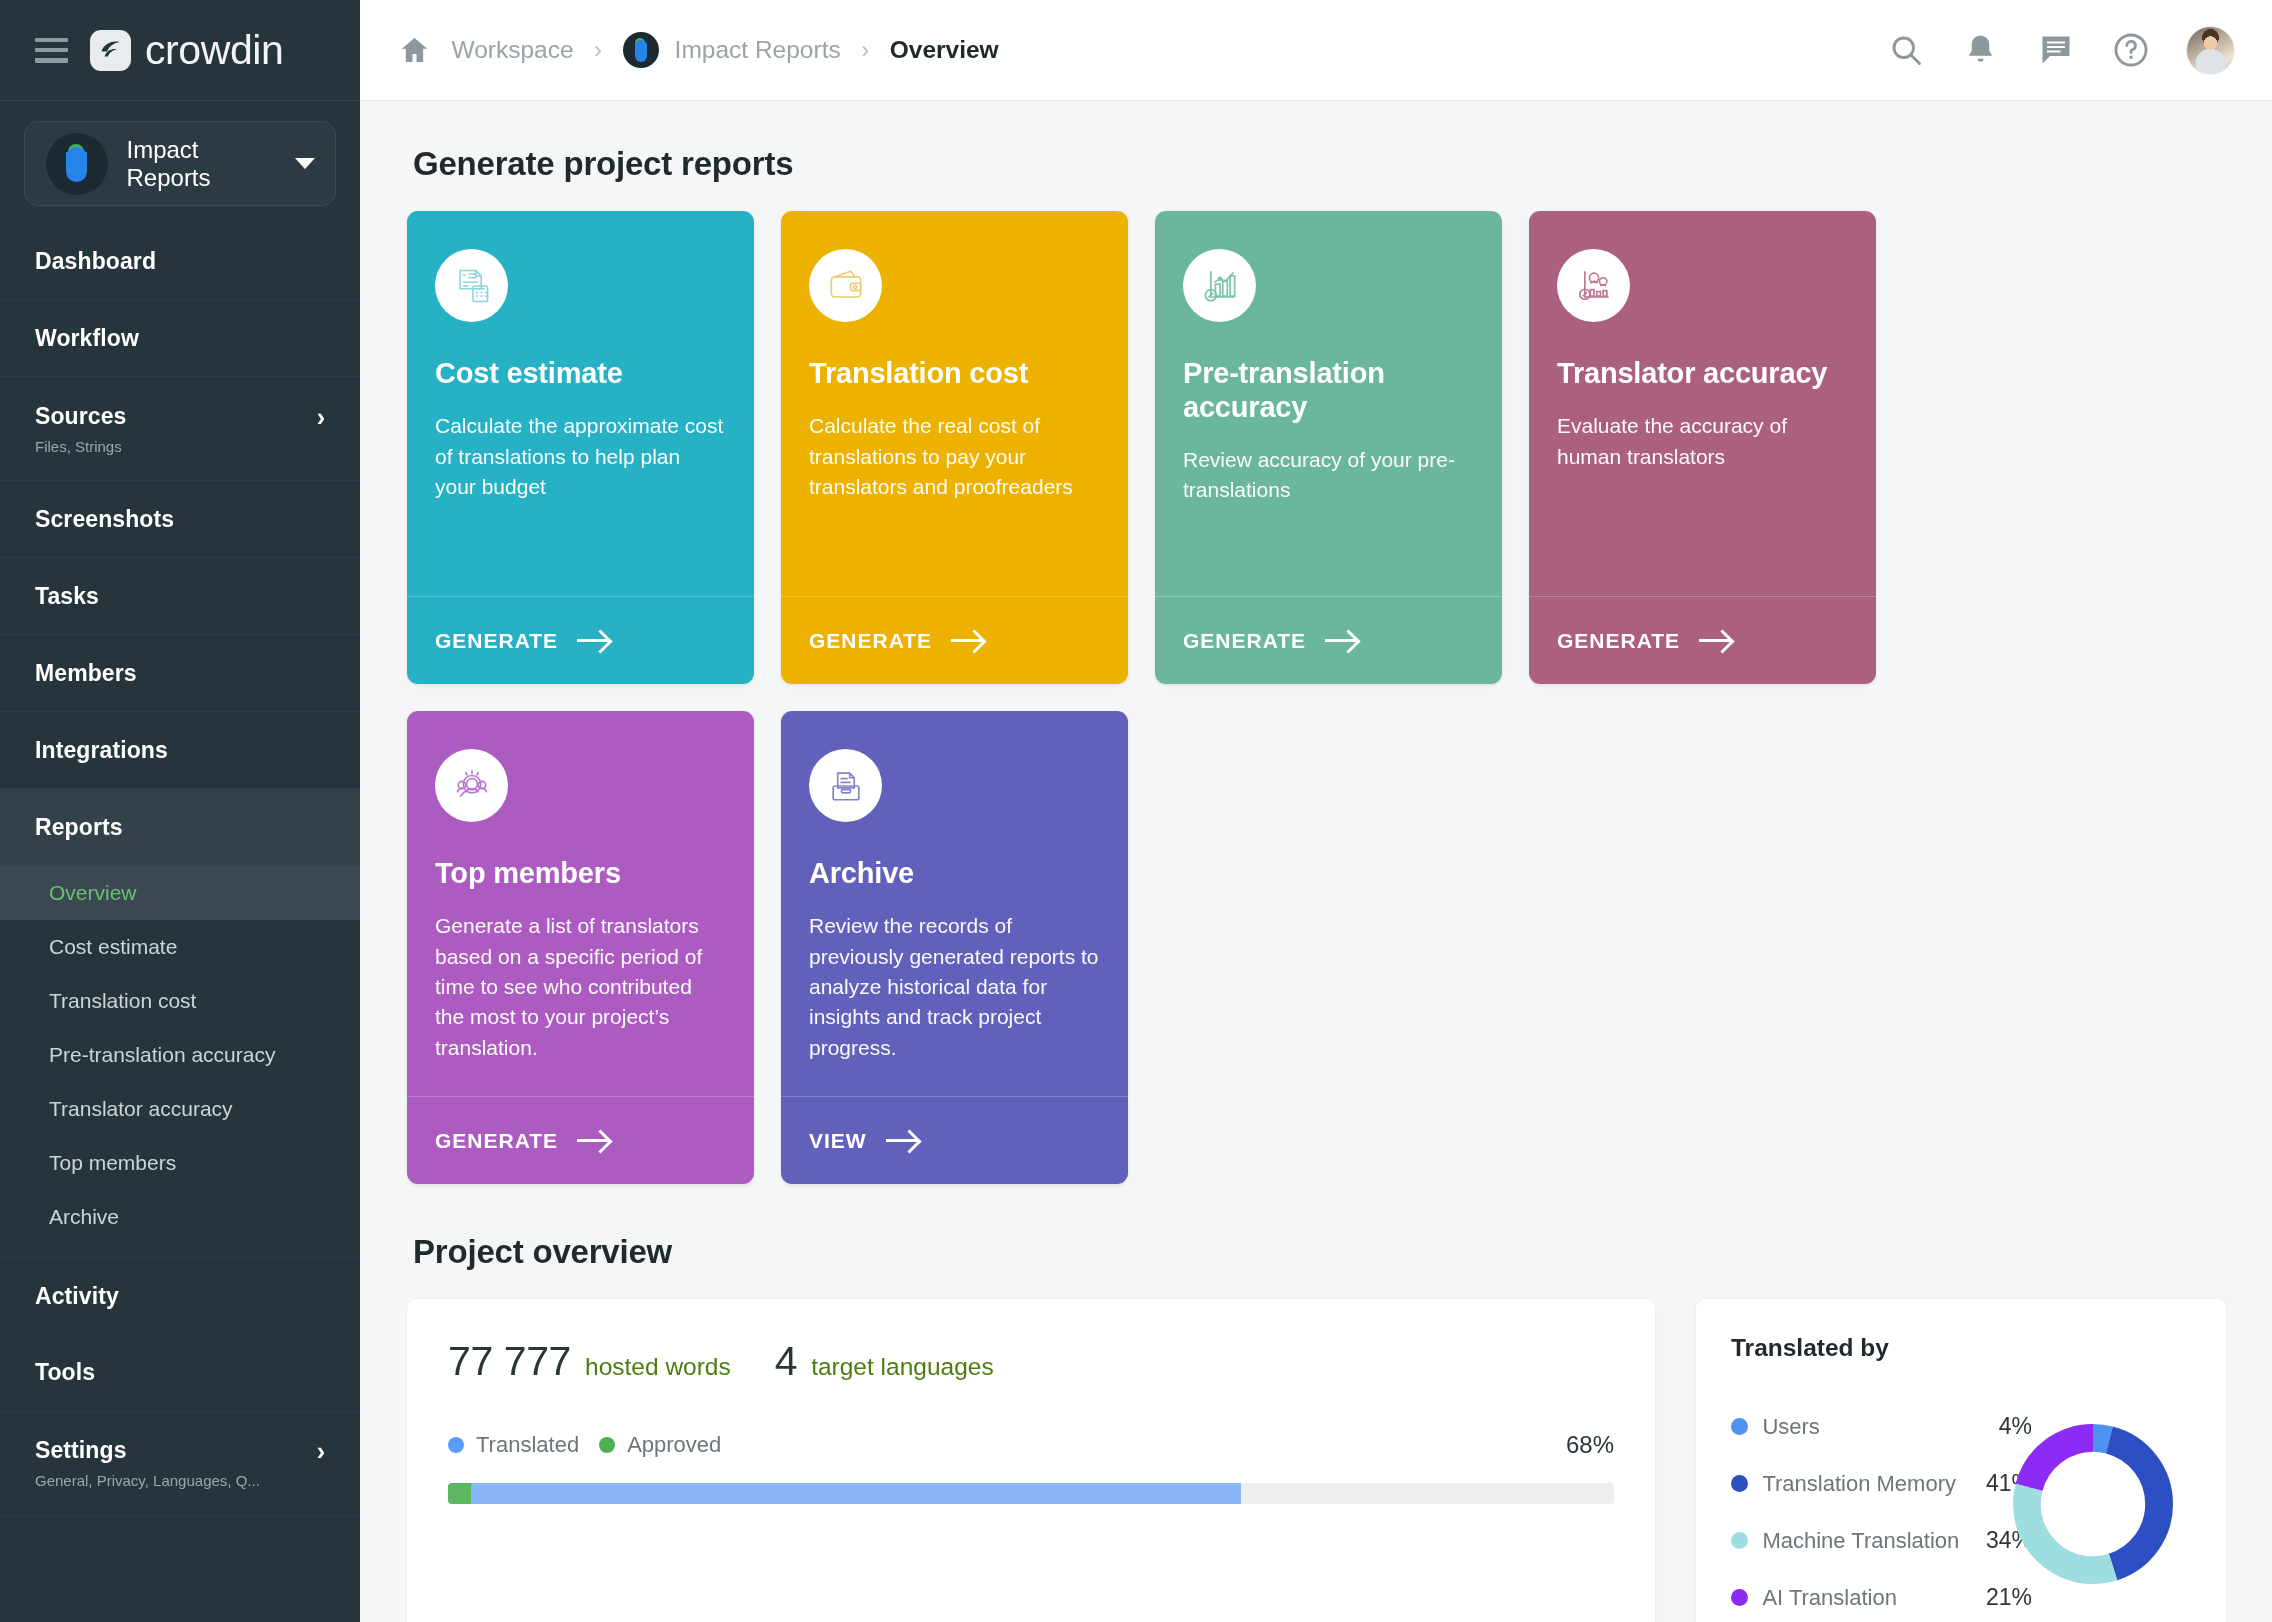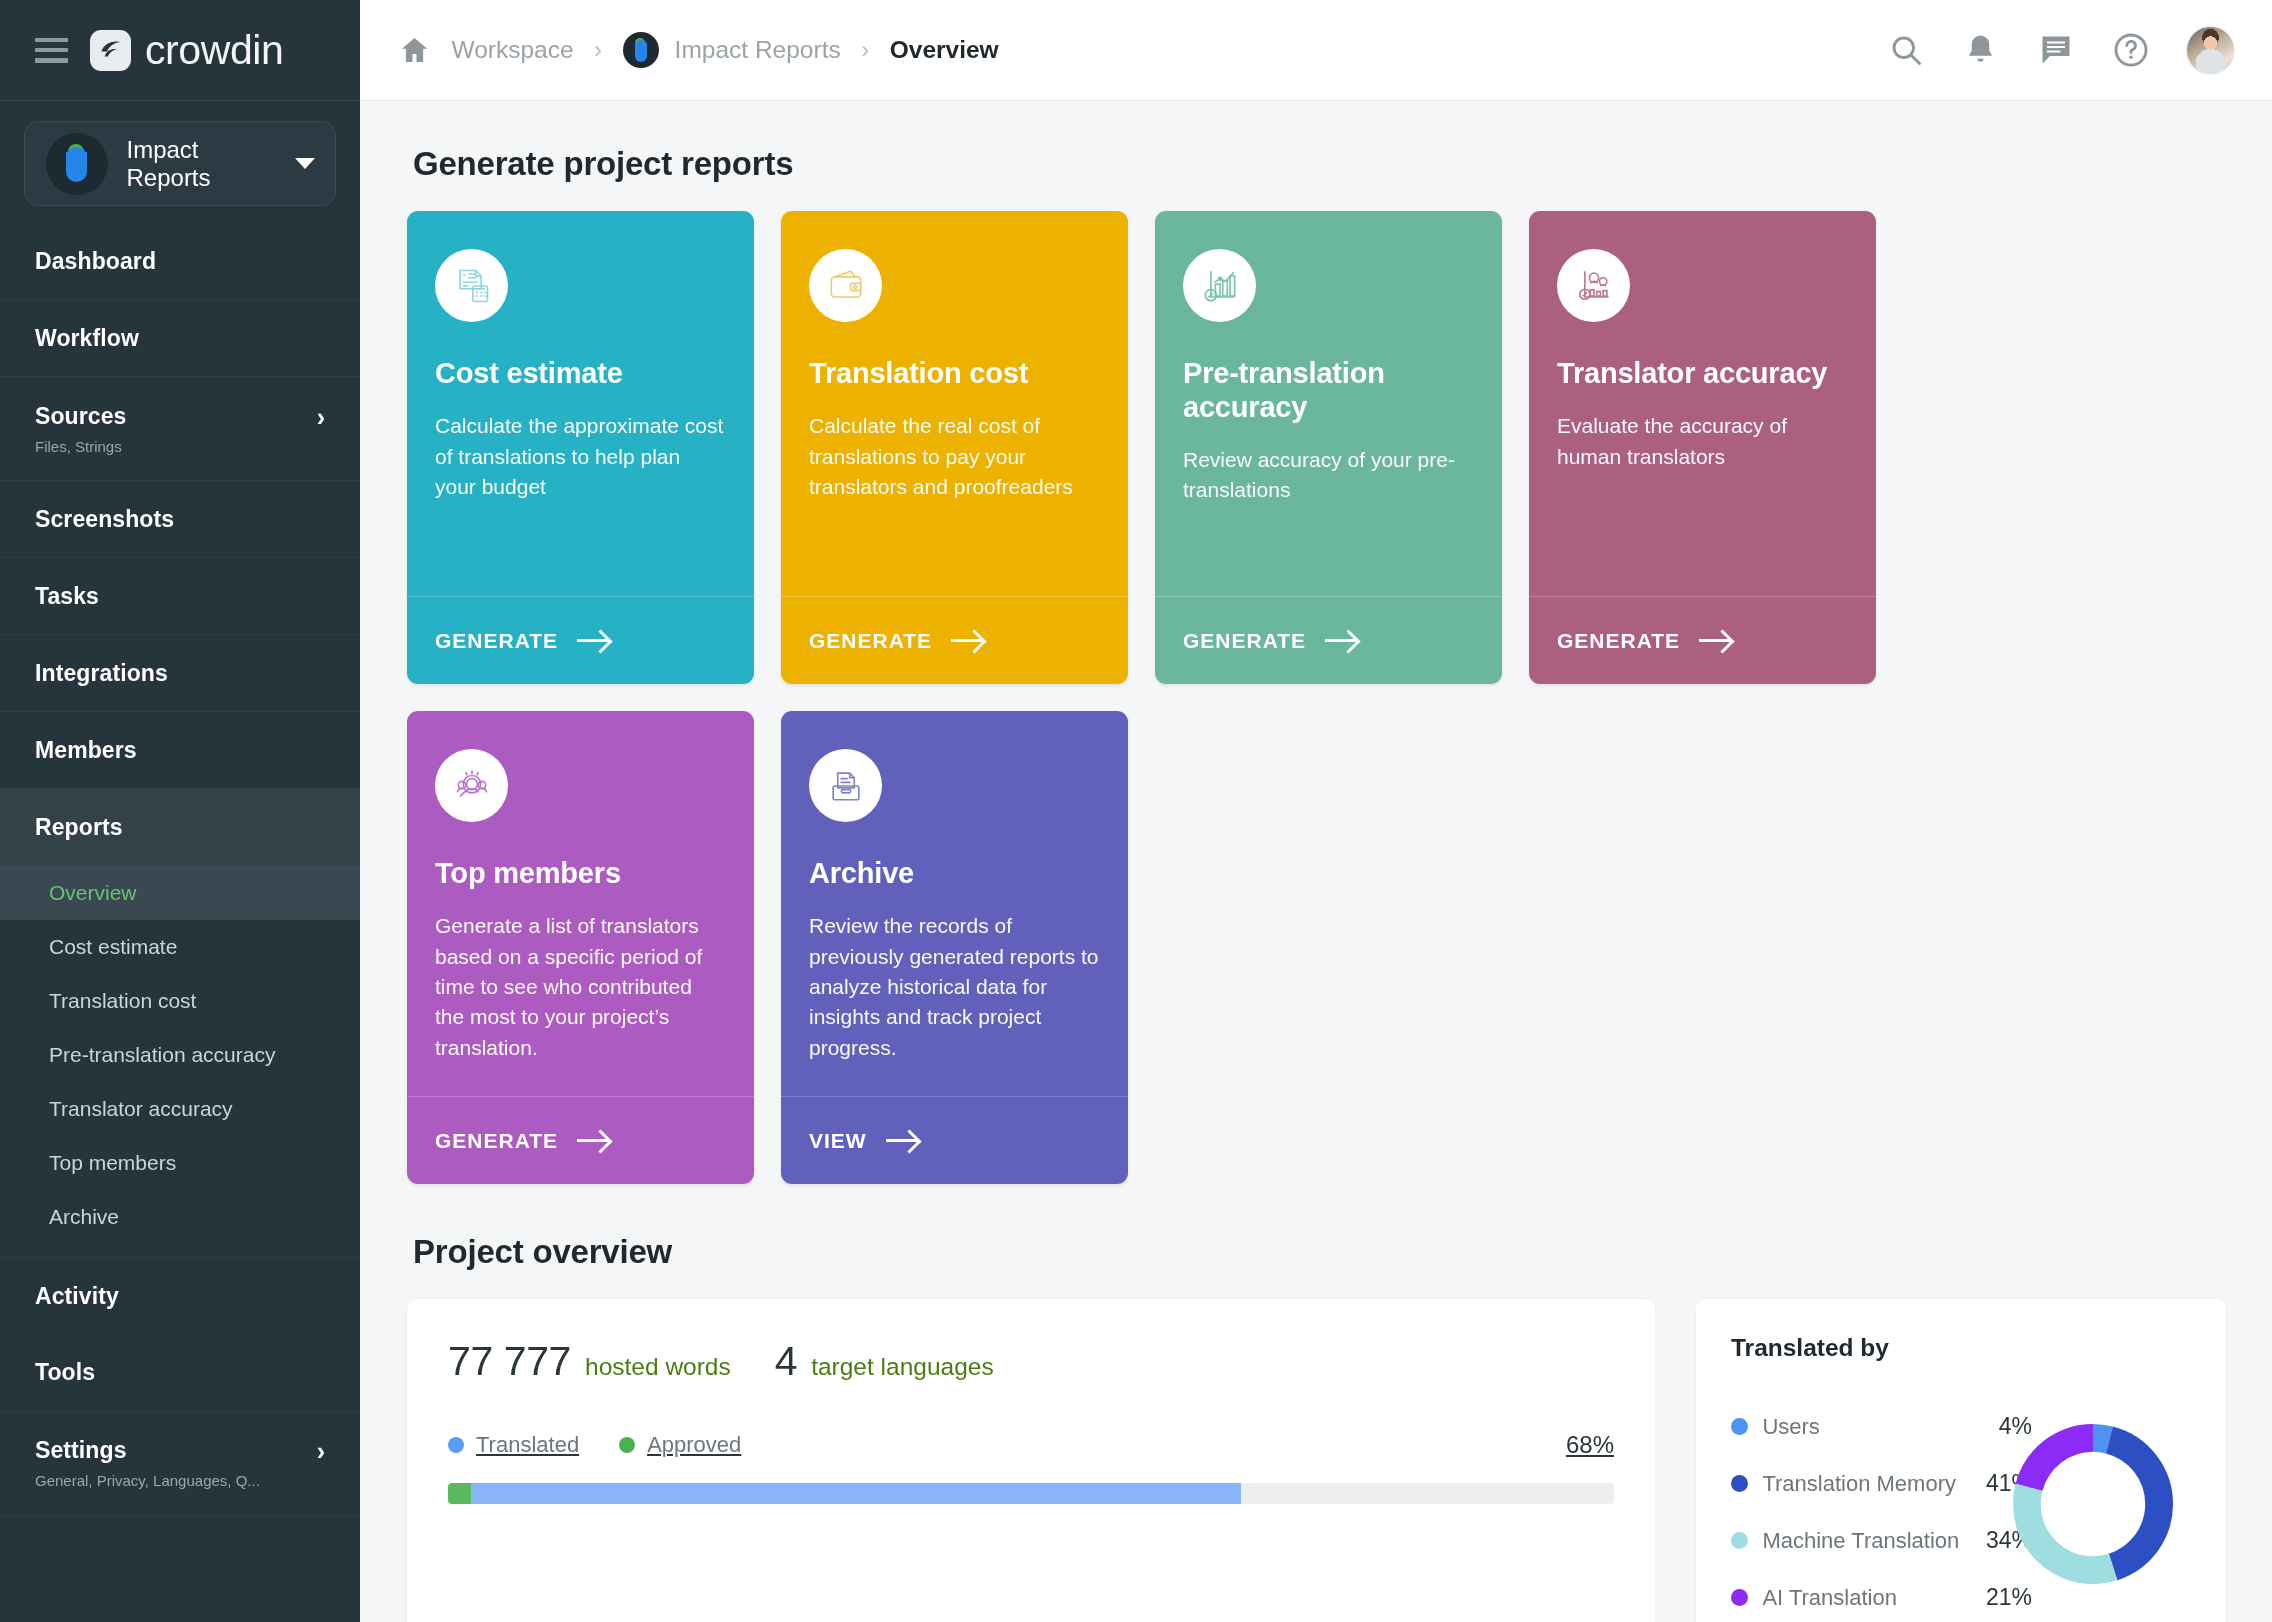--- a/index.html
+++ b/index.html
@@ -134,21 +134,21 @@
   
   .overview-wrap { margin-top: 49px; }
   .ov-row { display: flex; gap: 41px; align-items: flex-start; }
   .panel { background: #fff; border-radius: 9.5px; box-shadow: 0 0.8px 2.4px rgba(0,0,0,.07); }
   .panel-left { flex: 1; min-height: 339px; padding: 39px 41px; }
   .panel-right { width: 530px; min-height: 339px; padding: 35px 35px; position: relative; }
   .stats { display: flex; align-items: baseline; gap: 44px; margin-bottom: 46px; }
   .stat { display: flex; align-items: baseline; gap: 14px; }
   .stat-num { font-size: 41px; font-weight: 300; color: #2b363b; letter-spacing: -0.4px; }
   .stat-lbl { font-size: 24.5px; color: #4d7c0f; }
-  .legend-row { display: flex; align-items: center; gap: 40px; margin-bottom: 24px; text-decoration: underline; }
+  .legend-row { display: flex; align-items: center; gap: 20px; margin-bottom: 24px; }
   .leg { display: flex; align-items: center; gap: 12px; }
   .leg-dot { width: 16px; height: 16px; border-radius: 50%; }
   .leg-txt { font-size: 22px; color: #6c767b; }
   .pct { margin-left: auto; font-size: 24px; color: #2b363b; }
   .bar { height: 20.5px; border-radius: 4px; background: #eceeef; overflow: hidden; display: flex; }
   .bar .approved { background: #5cb860; }
   .bar .translated { background: #8ab6f9; }
 
   .panel-right h3 { font-size: 24.5px; font-weight: 700; color: #1f292e; margin-bottom: 36px; }
   .tb-list { width: 301px; }
@@ -204,24 +204,24 @@
         </div>
         <span class="nav-sub">Files, Strings</span>
       </div>
       <div class="nav-item">
         <span class="label">Screenshots</span>
       </div>
       <div class="nav-item">
         <span class="label">Tasks</span>
       </div>
       <div class="nav-item">
+        <span class="label">Members</span>
+      </div>
+      <div class="nav-item">
         <span class="label">Integrations</span>
-      </div>
-      <div class="nav-item">
-        <span class="label">Members</span>
       </div>
 
       <div class="nav-item section-active">
         <span class="label">Reports</span>
       </div>
       <div class="subnav">
         <div class="subnav-item active">
             <span>Overview</span>
           </div>
         <div class="subnav-item">

